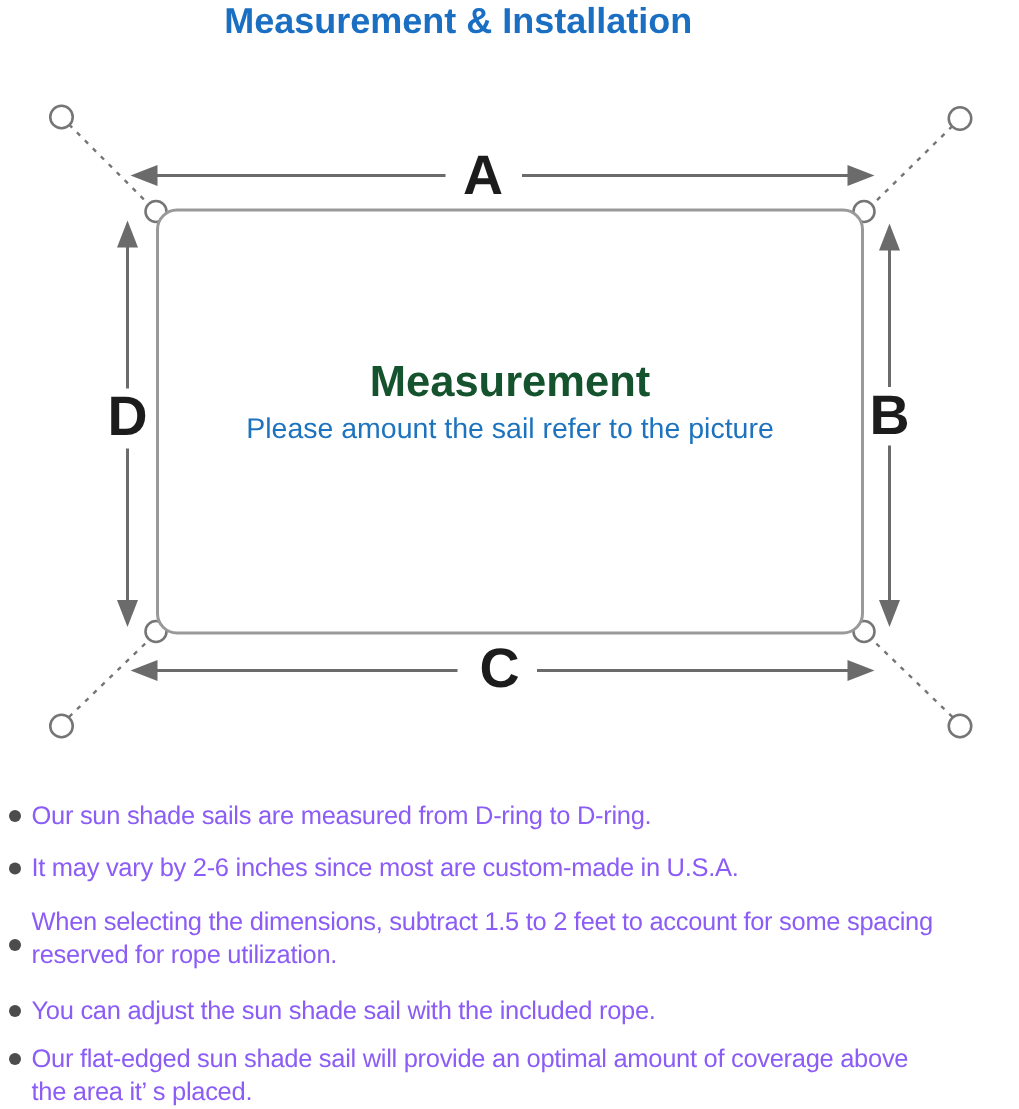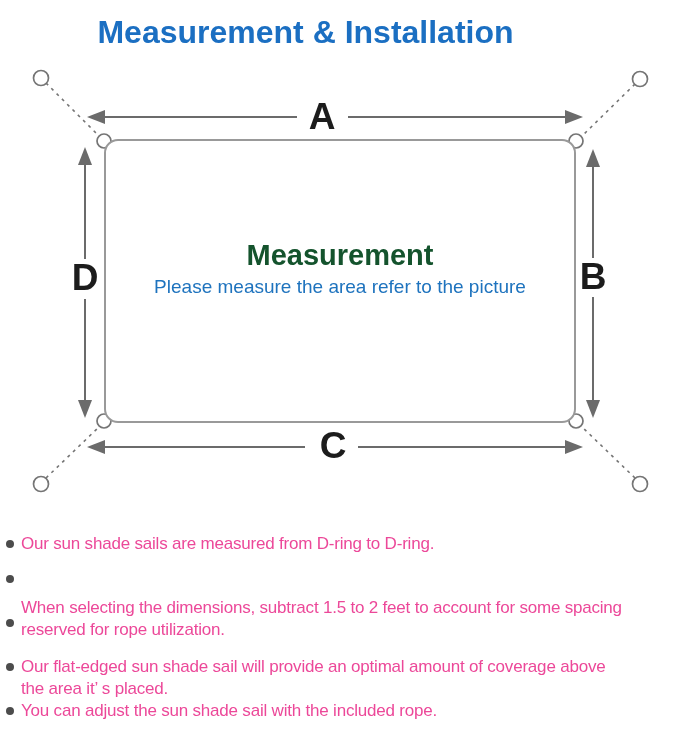--- a/index.html
+++ b/index.html
@@ -7,23 +7,23 @@
     position: relative;
     width: 679px;
     height: 739px;
     background: #ffffff;
     overflow: hidden;
     font-family: "Liberation Sans", sans-serif;
   }
   .abs { position: absolute; }
 
   .main-title {
-    top: 14px; left: 0; width: 611px;
+    top: 1px; left: 0; width: 611px;
     text-align: center;
-    font-size: 32px;
+    font-size: 24px;
     font-weight: 700;
     letter-spacing: 0px;
     color: #1b6fc2;
   }
 
   #diagram-svg { top: 0; left: 0; }
 
   .dim-label {
     width: 44px;
     text-align: center;
@@ -64,21 +64,21 @@
   .note-item .dot {
     flex: 0 0 auto;
     width: 8px; height: 8px;
     margin: 7px 7px 0 0;
     border-radius: 50%;
     background: #4c4c4c;
   }
   .note-item .note-text {
     font-size: 17px;
     line-height: 22px;
-    color: #ec4899;
+    color: #8b5cf6;
     letter-spacing: -0.2px;
     white-space: pre-wrap;
   }
   .mb1 { margin-bottom: 13px; }
   .mb2 { margin-bottom: 14px; }
   .mb3 { margin-bottom: 15px; align-items: center; }
   .mb4 { margin-bottom: 10px; }
 </style>
 </head>
 <body>
@@ -136,40 +136,41 @@
     </g>
   </svg>
 
   <div class="abs dim-label label-a">A</div>
   <div class="abs dim-label label-b">B</div>
   <div class="abs dim-label label-c">C</div>
   <div class="abs dim-label label-d">D</div>
 
   <div class="abs center-text">
     <div class="ct-title">Measurement</div>
-    <div class="ct-sub">Please measure the area refer to the picture</div>
+    <div class="ct-sub">Please amount the sail refer to the picture</div>
   </div>
 
   <div class="abs notes">
     <div class="note-item mb1">
       <span class="dot"></span>
       <span class="note-text">Our sun shade sails are measured from D-ring to D-ring.</span>
     </div>
     <div class="note-item mb2">
       <span class="dot"></span>
+      <span class="note-text">It may vary by 2-6 inches since most are custom-made in U.S.A.</span>
     </div>
     <div class="note-item mb3">
       <span class="dot"></span>
       <span class="note-text">When selecting the dimensions, subtract 1.5 to 2 feet to account for some spacing
 reserved for rope utilization.</span>
     </div>
+    <div class="note-item mb4">
+      <span class="dot"></span>
+      <span class="note-text">You can adjust the sun shade sail with the included rope.</span>
+    </div>
     <div class="note-item">
       <span class="dot"></span>
       <span class="note-text">Our flat-edged sun shade sail will provide an optimal amount of coverage above
 the area it’ s placed.</span>
-    </div>
-    <div class="note-item mb4">
-      <span class="dot"></span>
-      <span class="note-text">You can adjust the sun shade sail with the included rope.</span>
     </div>
   </div>
 
 </div>
 
 </body></html>

